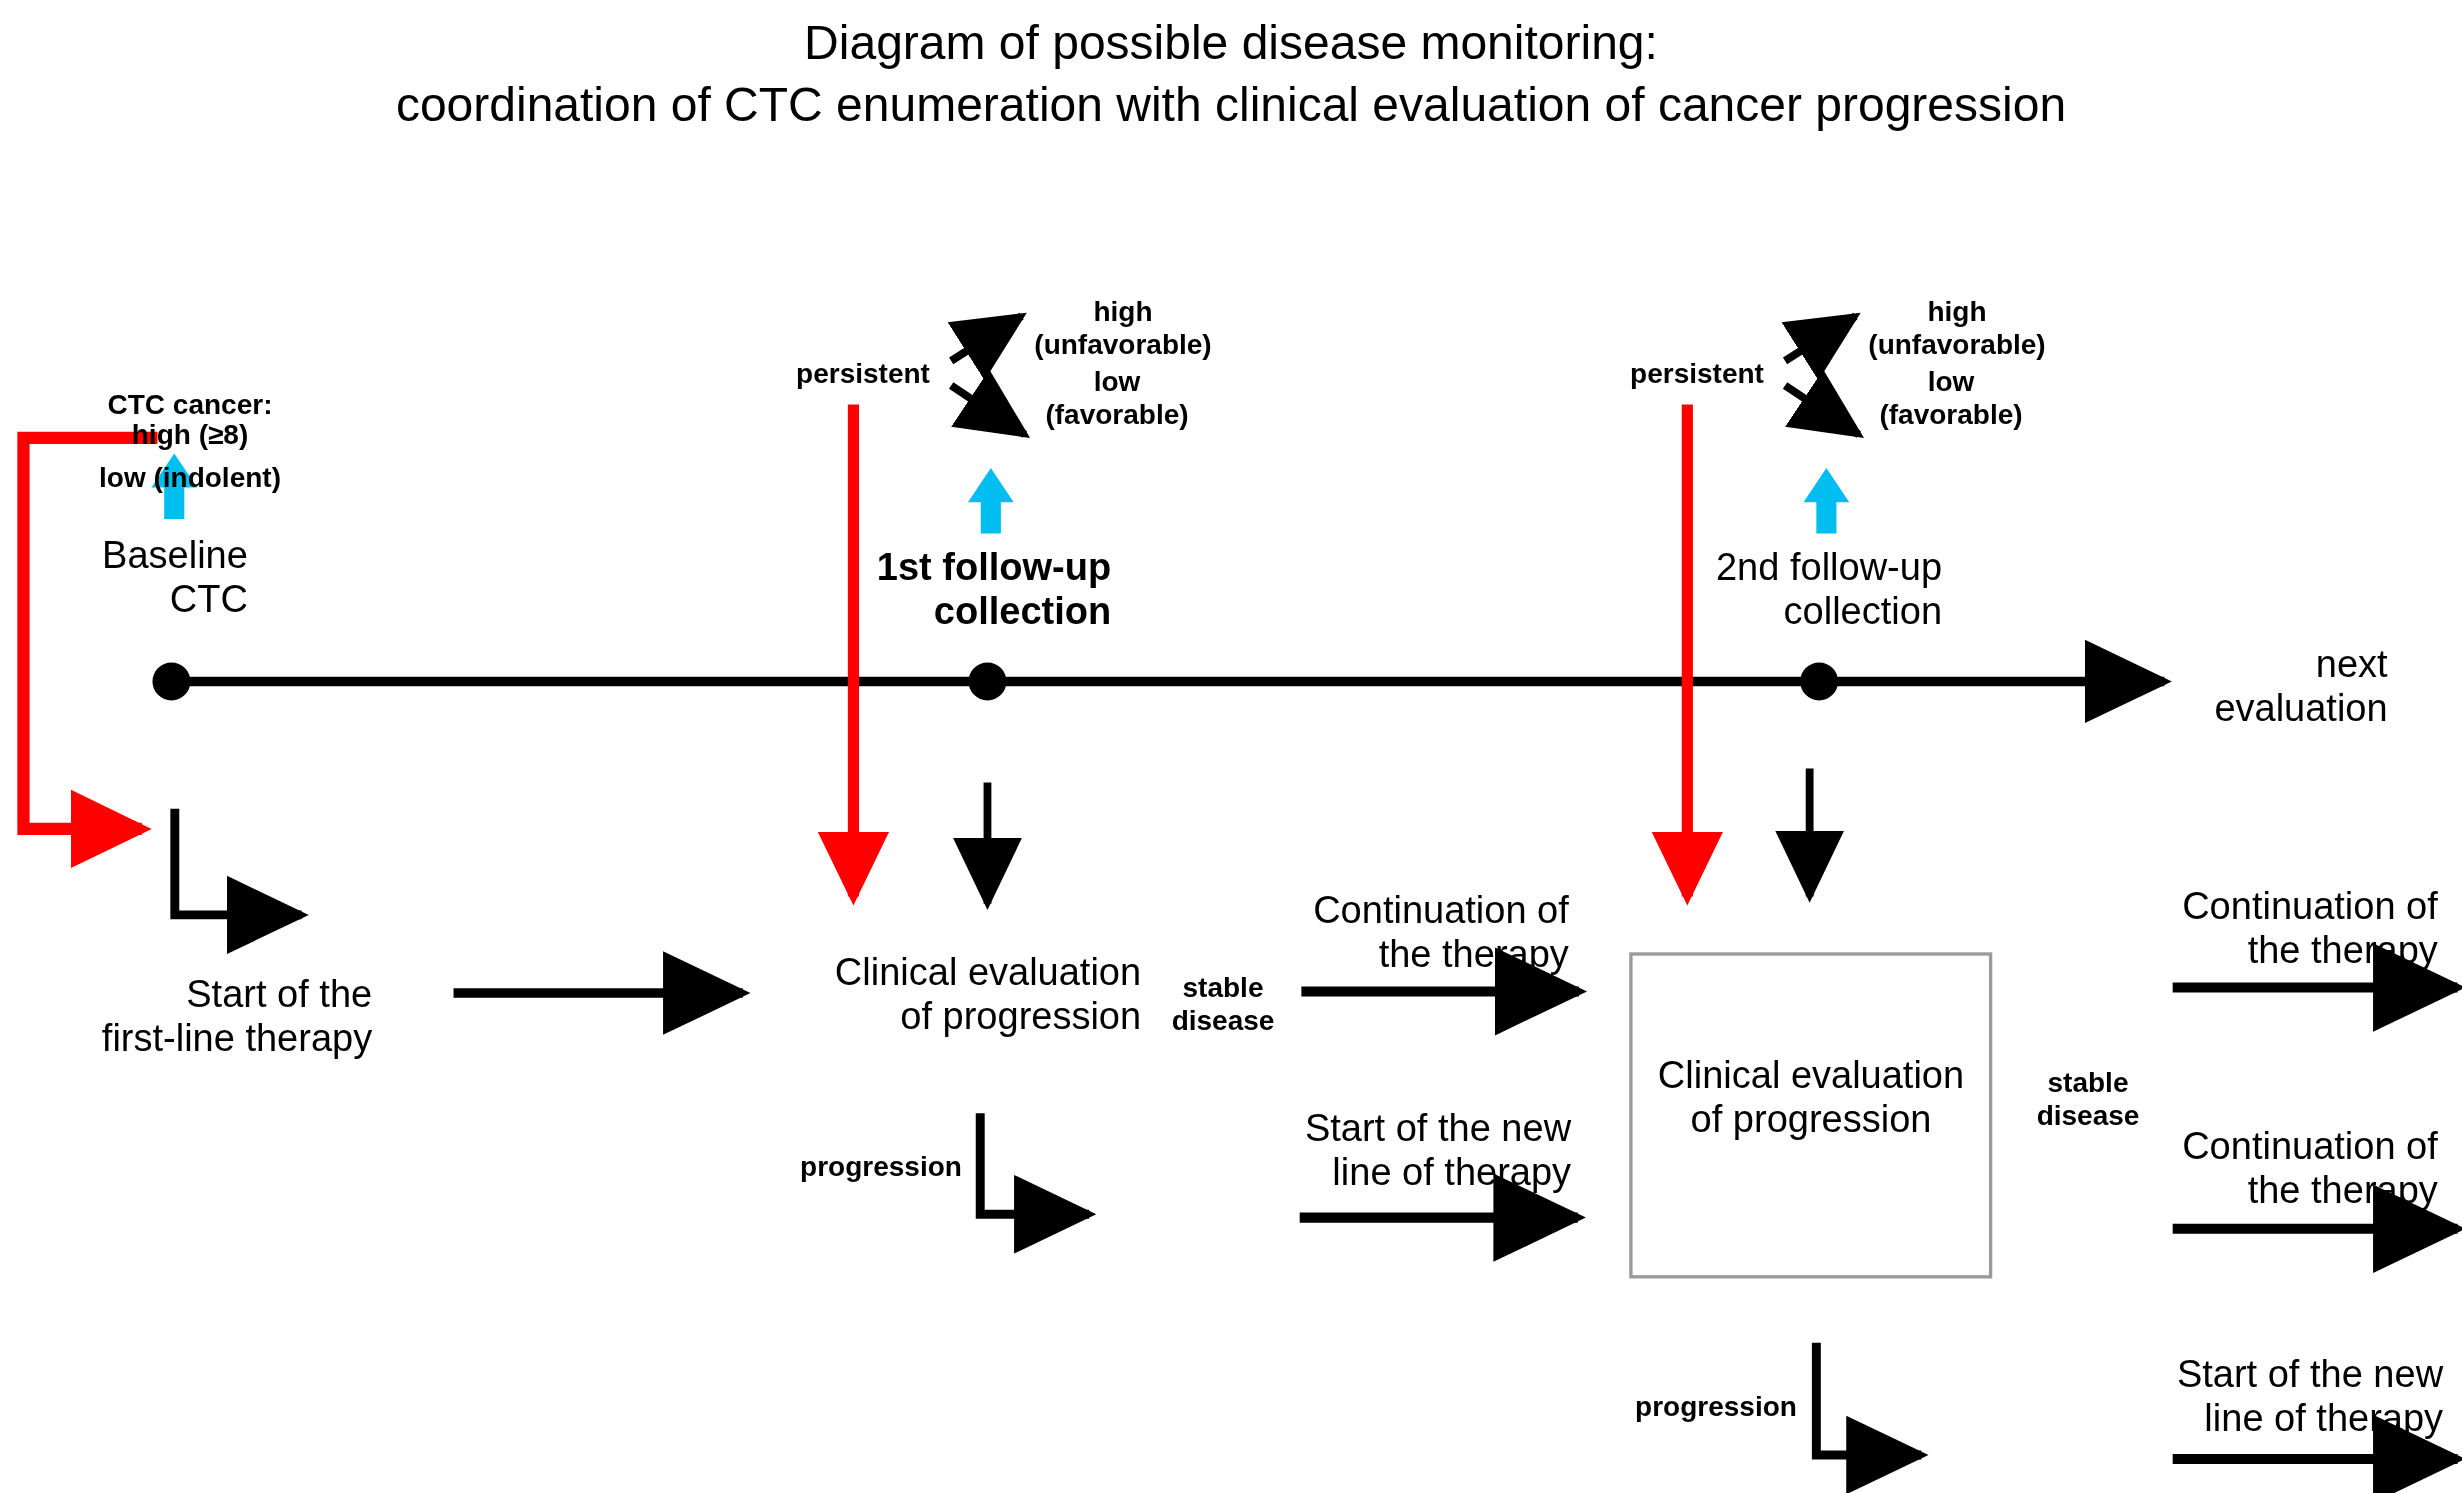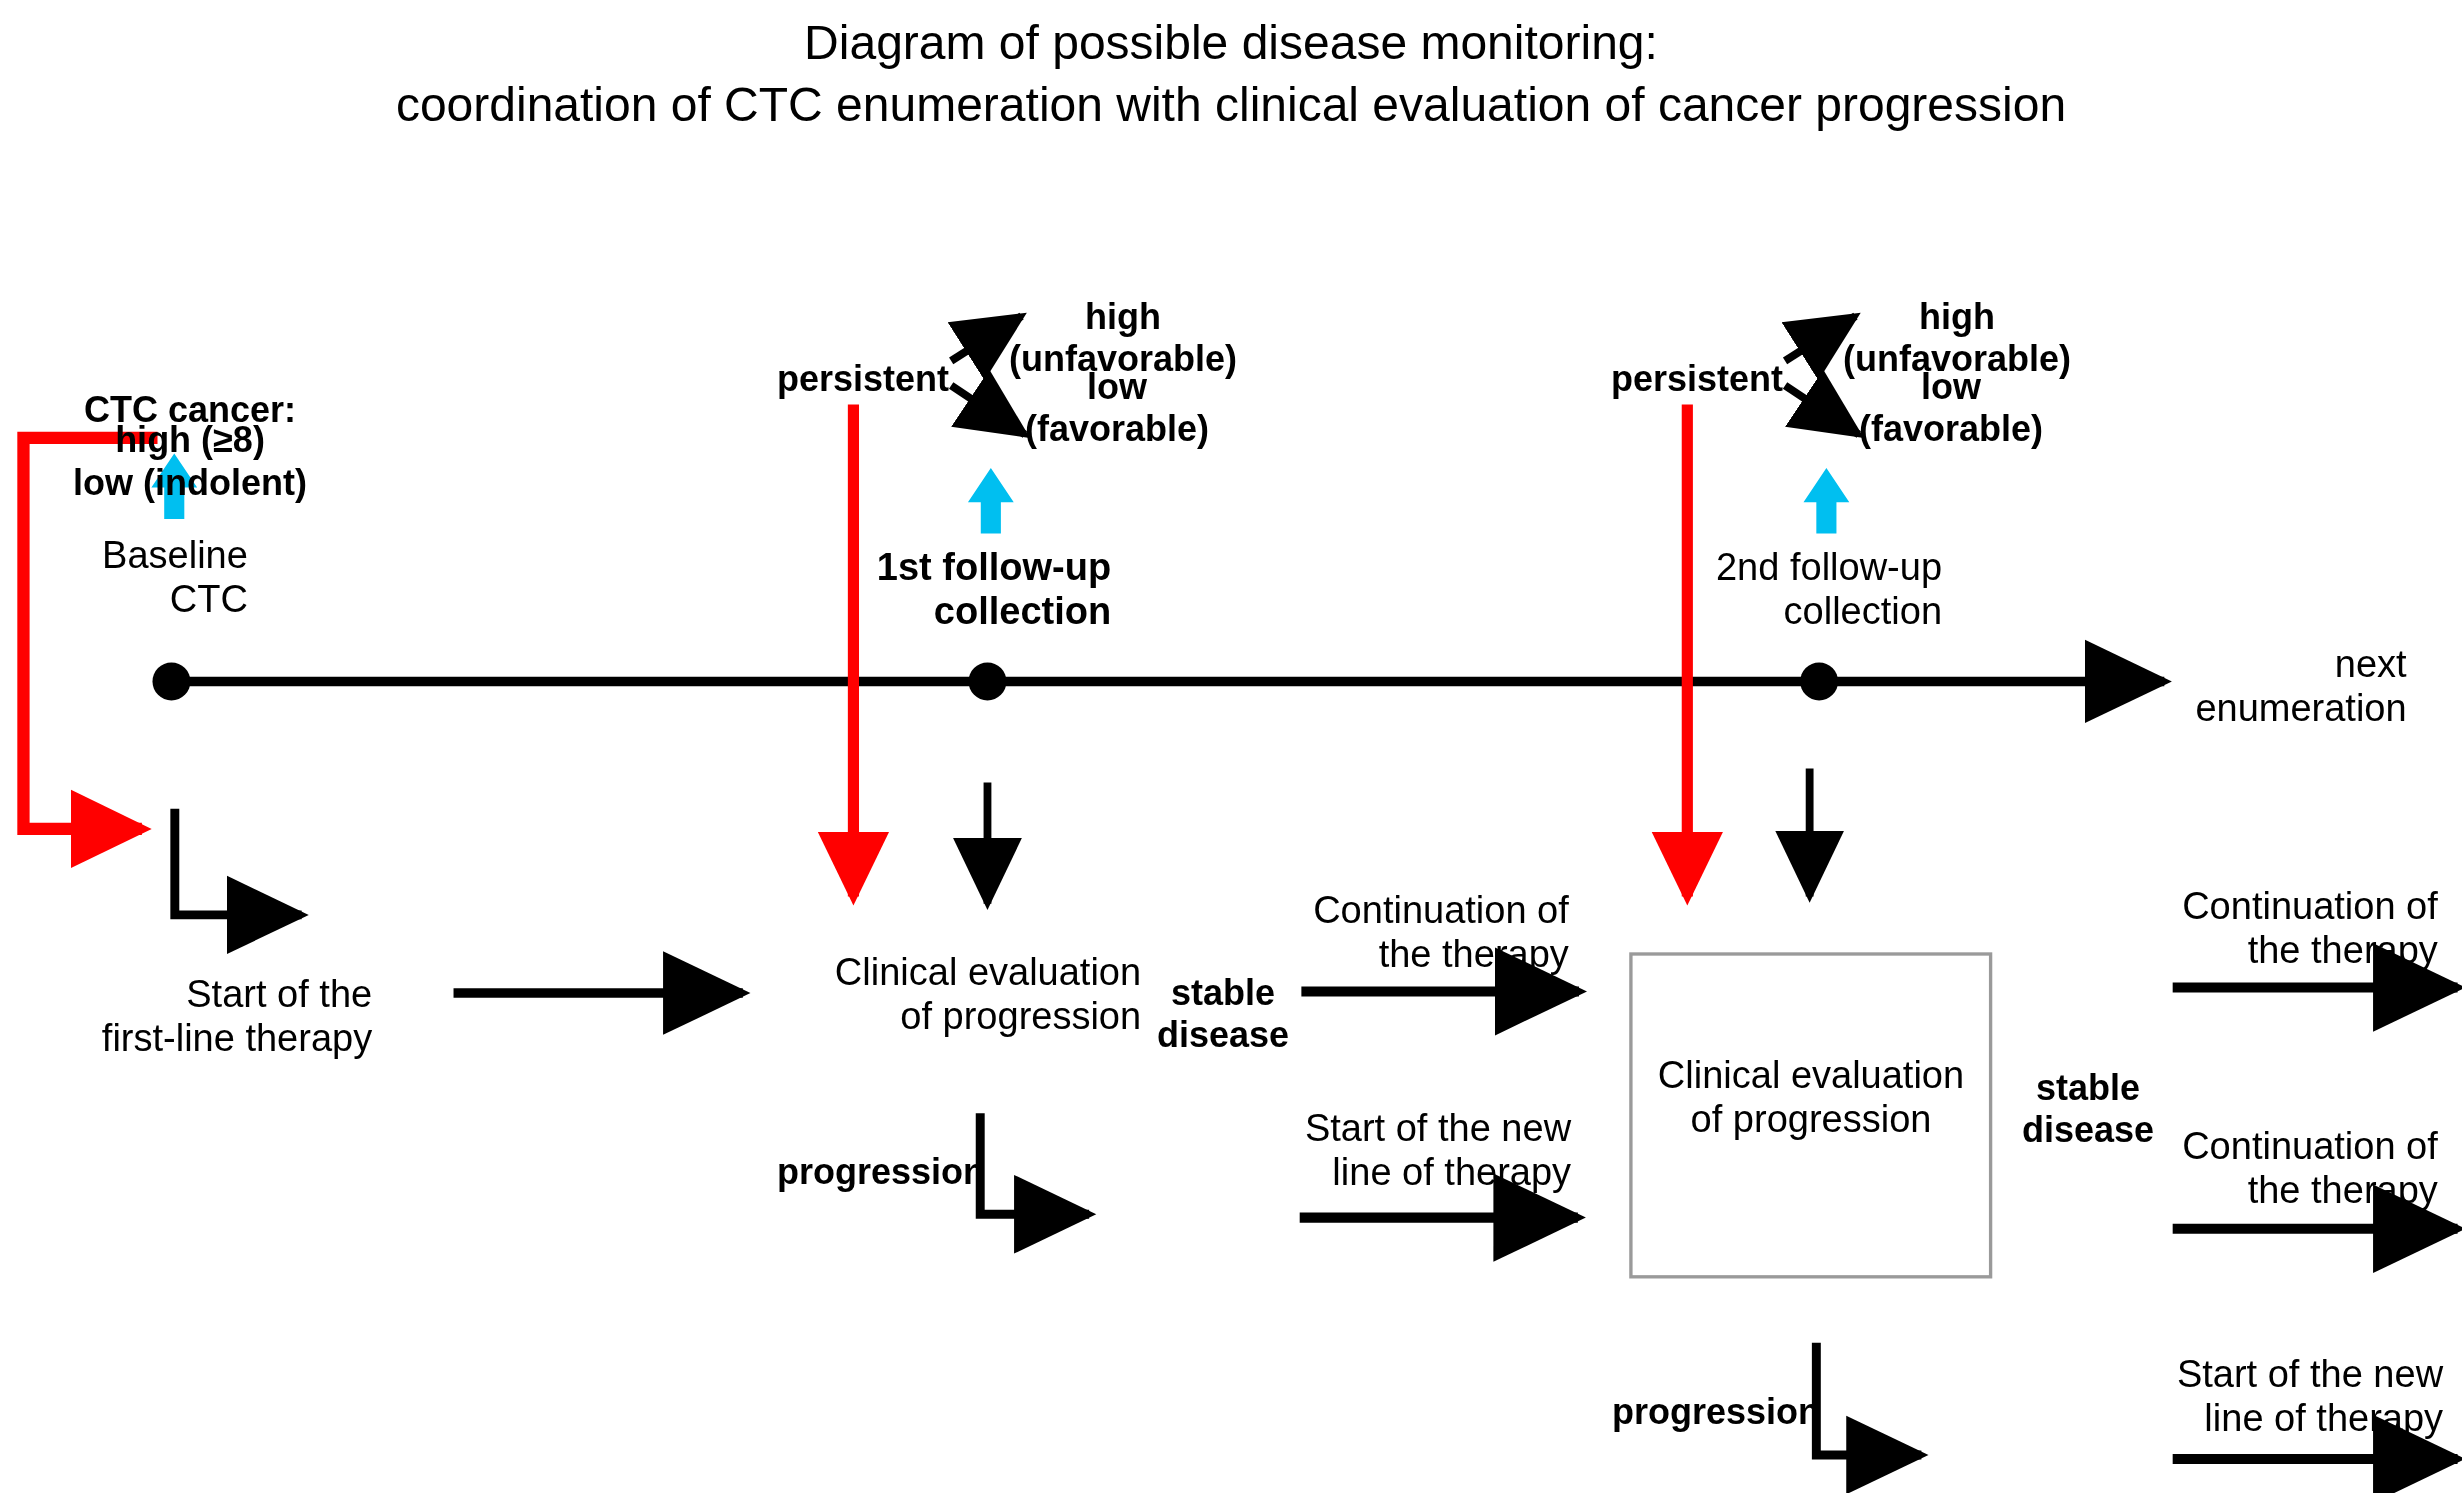--- a/index.html
+++ b/index.html
@@ -42,21 +42,21 @@
     line-height: 1.28;
   }
   
   .reg {
     font-size: 38px;
     text-align: right;
   }
   
   .bold {
     font-weight: bold;
-    font-size: 36px;
+    font-size: 28px;
     text-align: center;
   }
   .center-x { transform: translateX(-50%); }
   .box-text {
     position: absolute;
     font-size: 38px;
     text-align: center;
     line-height: 1.17;
     white-space: pre;
   }
@@ -177,21 +177,21 @@
   <div class="lbl reg center-x" style="left:994px; top:545px;font-weight:bold;"><span>1st follow-up</span><br><span>collection</span></div>
 
   <div class="lbl bold center-x" style="left:1697px; top:358px;">persistent</div>
 
   <div class="lbl bold center-x" style="left:1957px; top:296px;"><span>high</span><br><span>(unfavorable)</span></div>
 
   <div class="lbl bold center-x" style="left:1951px; top:366px;"><span>low</span><br><span>(favorable)</span></div>
 
   <div class="lbl reg center-x" style="left:1829px; top:545px;"><span>2nd follow-up</span><br><span>collection</span></div>
 
-  <div class="lbl reg center-x" style="left:2301px; top:642px;"><span>next</span><br><span>enumeration</span></div>
+  <div class="lbl reg center-x" style="left:2301px; top:642px;"><span>next</span><br><span>evaluation</span></div>
 
   <div class="lbl reg center-x" style="left:237px; top:972px;"><span>Start of the</span><br><span>first-line therapy</span></div>
 
   <div class="lbl reg center-x" style="left:988px; top:950px;"><span>Clinical evaluation</span><br><span>of progression</span></div>
 
   <div class="lbl bold center-x" style="left:1223px; top:972px;"><span>stable</span><br><span>disease</span></div>
 
   <div class="lbl reg center-x" style="left:1441px; top:888px;"><span>Continuation of</span><br><span>the therapy</span></div>
 
   <div class="lbl bold center-x" style="left:881px; top:1151px;">progression</div>

